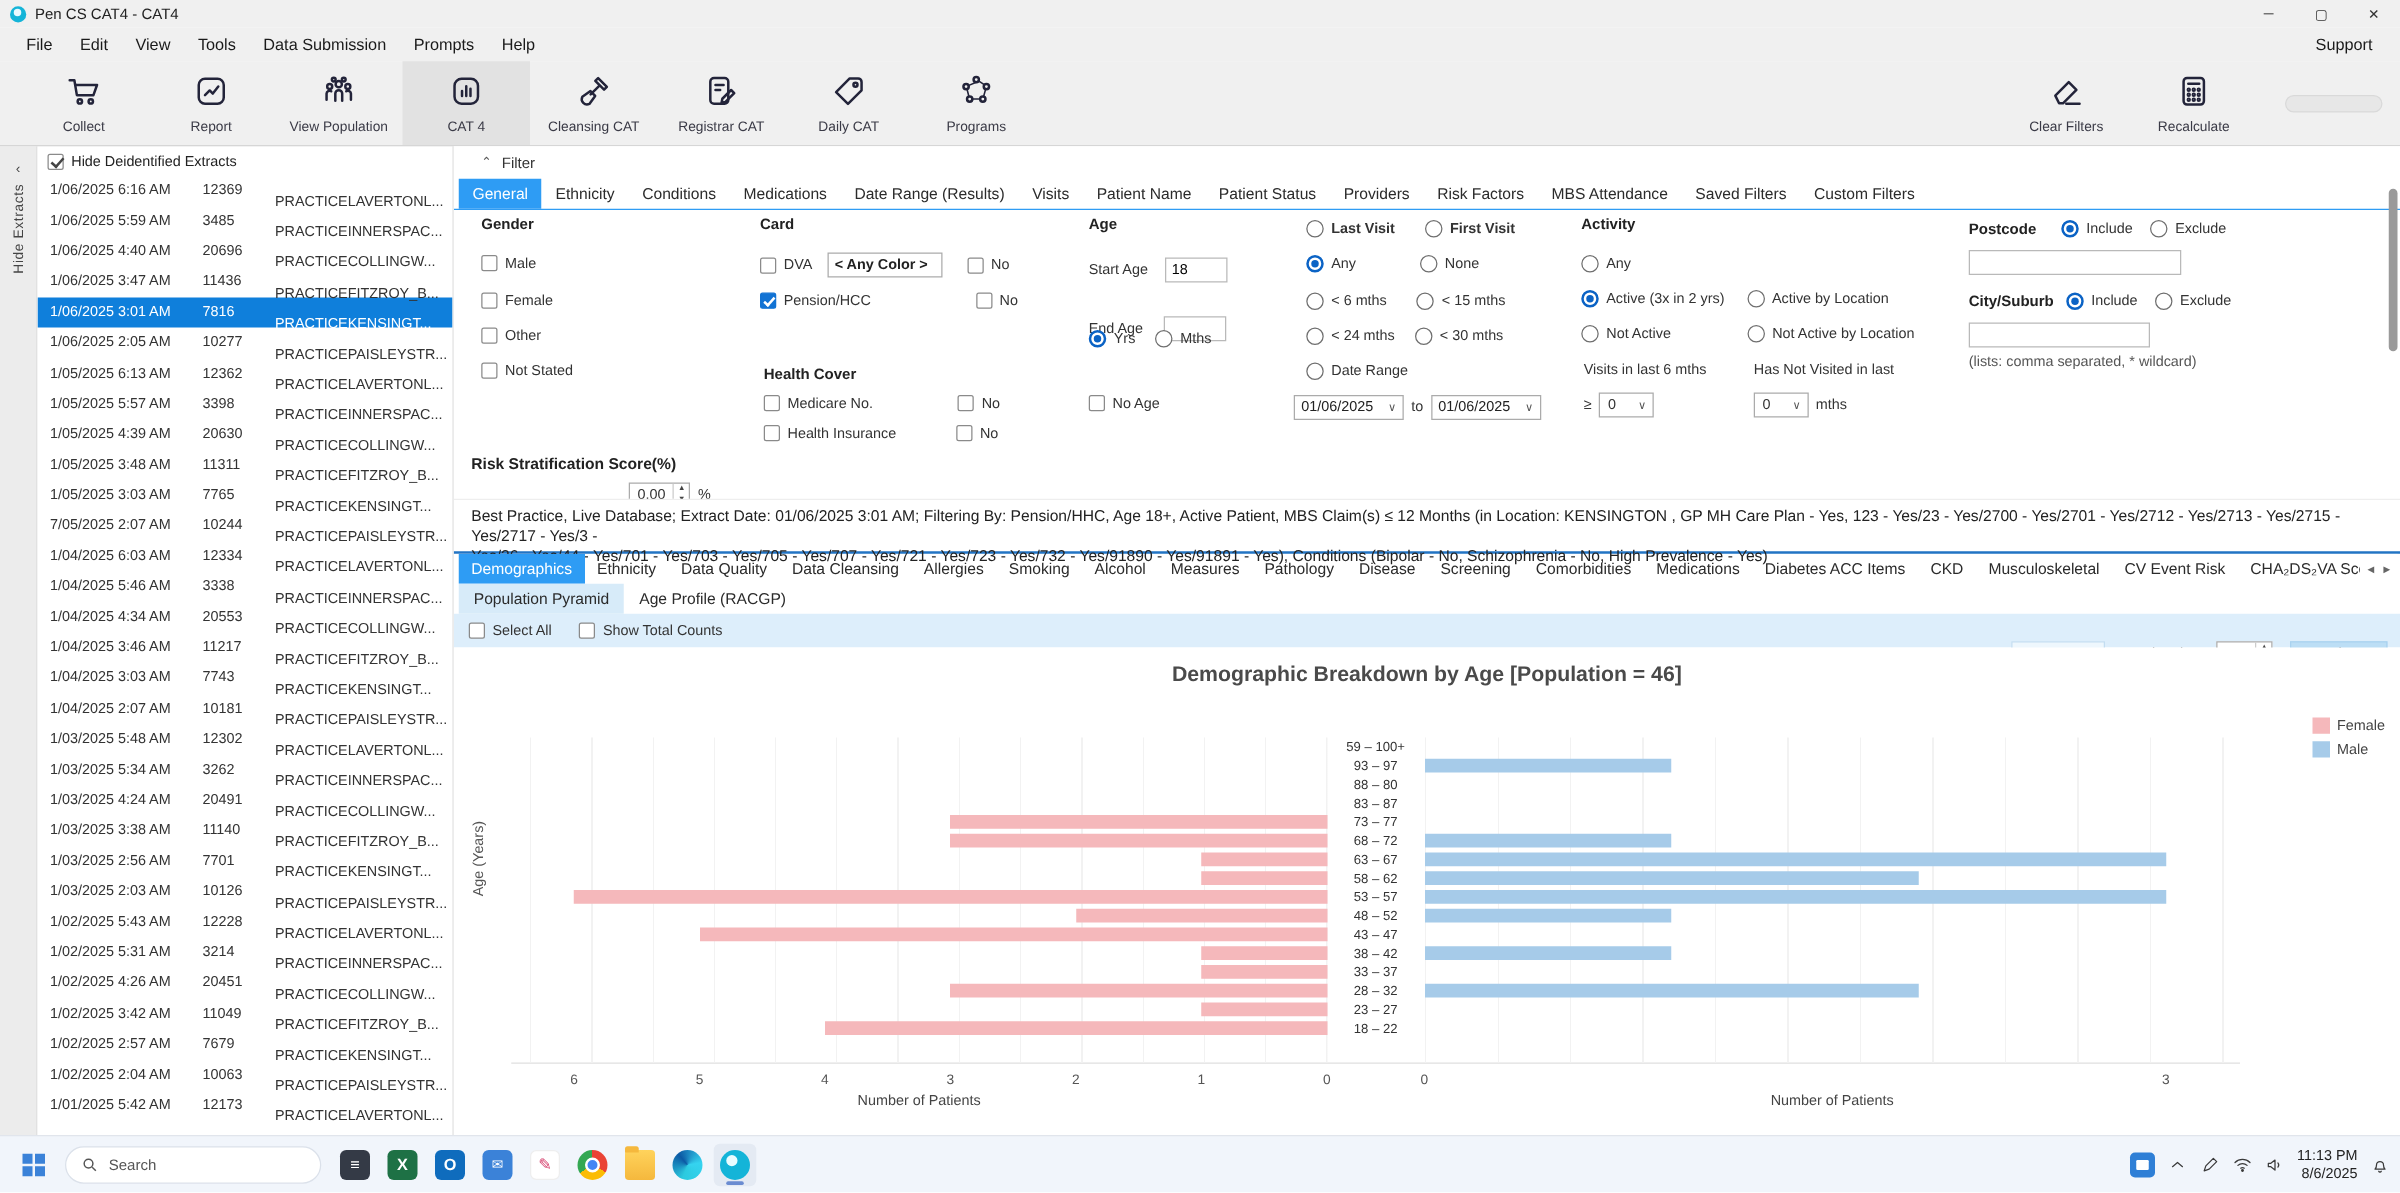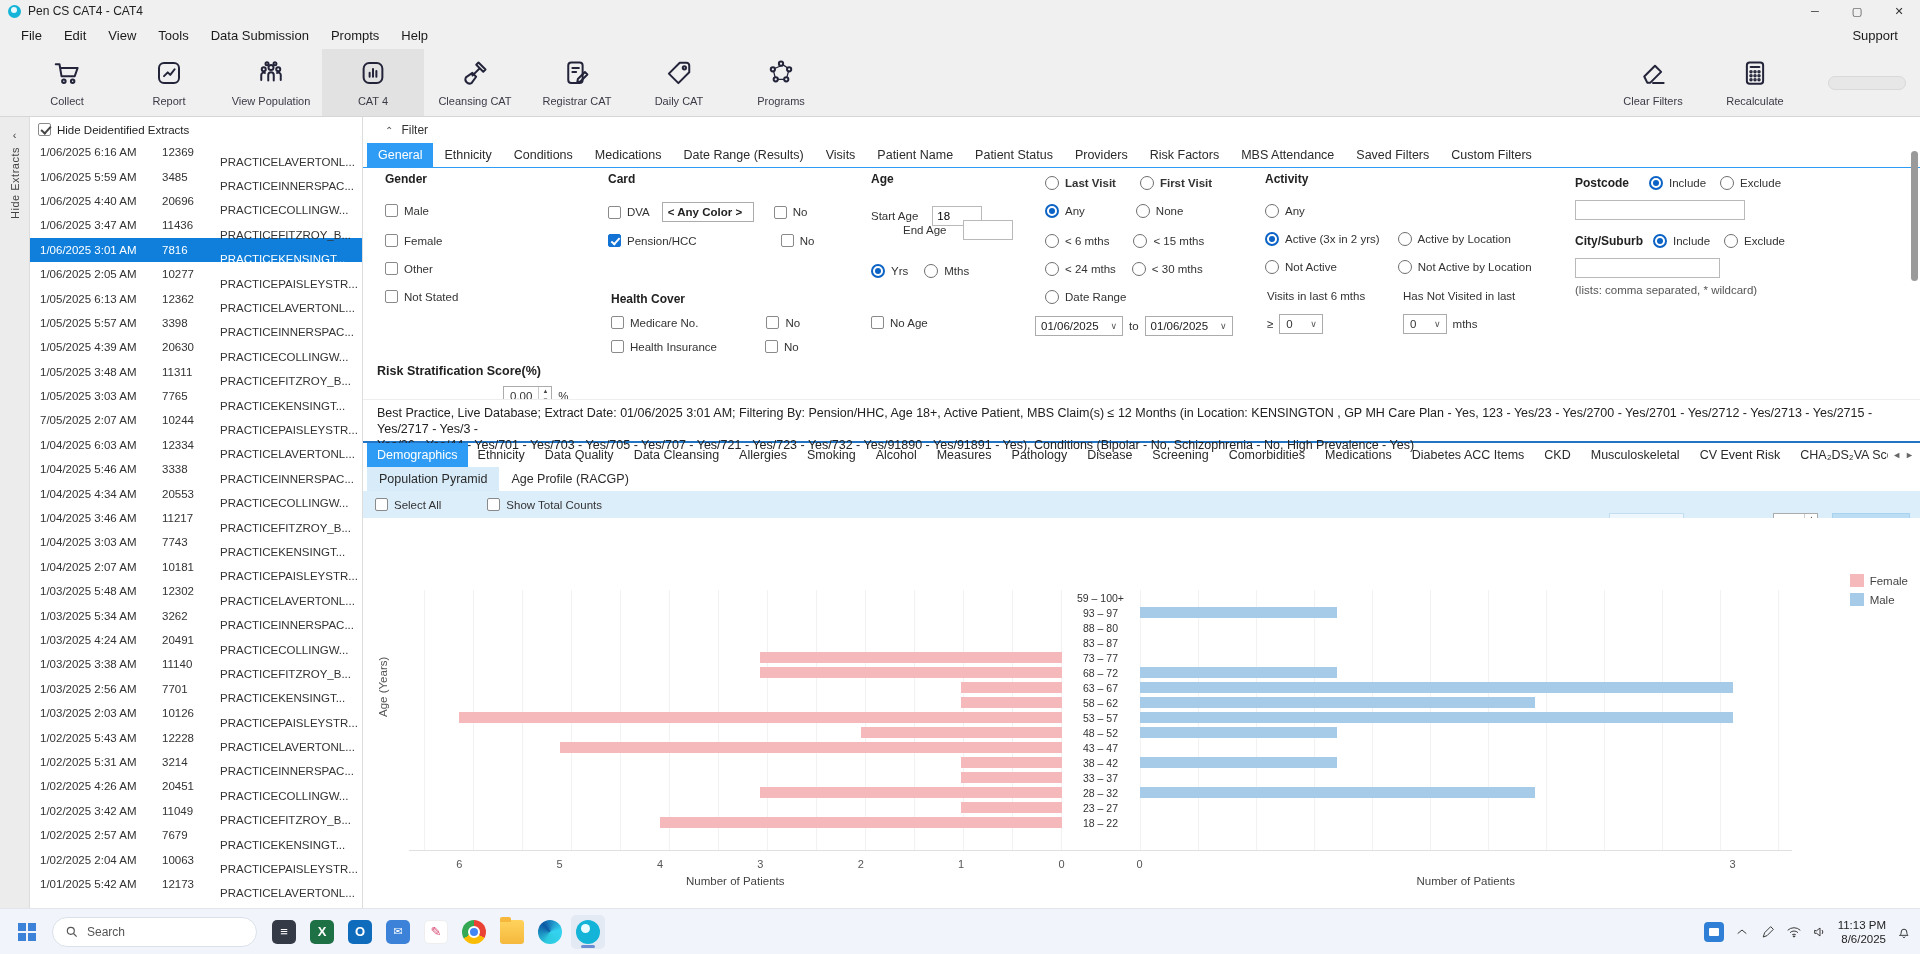--- a/index.html
+++ b/index.html
@@ -71,21 +71,21 @@
   
   #report-tabs { height:24px; display:flex; align-items:stretch; position:relative; overflow:hidden; padding-left:4px; }
   .rtab { font-size:12.5px; color:#2b2b2b; display:flex; align-items:center; padding:0 10px; white-space:nowrap; }
   .rtab.active { background:#2e9cf4; color:#fff; }
   #rtab-arrows { position:absolute; right:2px; top:0; height:100%; display:flex; align-items:center; gap:4px; font-size:9px; color:#666; background:#fff; padding:0 4px; }
   #sub-tabs { height:24px; display:flex; padding-left:4px; }
   .stab { font-size:12.5px; color:#2b2b2b; display:flex; align-items:center; padding:0 12px; }
   .stab.active { background:#d7ebf9; }
 
   
-  #controls-bar { height:27px; background:#ddeefb; display:flex; align-items:center; padding:0 12px; font-size:11.5px; color:#333; position:relative;gap:24px; }
+  #controls-bar { height:27px; background:#ddeefb; display:flex; align-items:center; padding:0 12px; font-size:11.5px; color:#333; position:relative; }
   #controls-bar .grp { display:flex; align-items:center; gap:6px; margin-right:22px; }
   #controls-right { position:absolute; right:10px; display:flex; align-items:center; gap:14px;margin-top:37px; }
   .btn { border:1px solid #c3ddf1; background:#eef7fd; padding:3px 20px; font-size:11.5px; color:#333; }
   .btn.print { background:#bcdef5; border-color:#a9d2ef; padding:3px 26px; }
 
   
   #chart { position:relative; height:382px; background:#fff; }
   #chart-title { text-align:center; font-size:17px; font-weight:bold; color:#4a4a4a; padding-top:12px; }
   #chart-subtitle { text-align:center; font-size:14px; font-weight:bold; color:#555; padding-top:6px; }
   #legend { position:absolute; right:12px; top:56px; display:flex; flex-direction:column; gap:6px; }
@@ -505,21 +505,21 @@
             <span>Health Insurance</span>
           <span class="cb" style="margin-left:42px;"></span>
             <span>No</span>
         </div>
 
         <div class="frow fhead" style="left:508px; top:4px;">Age</div>
         <div class="frow" style="left:508px; top:38px;">
             <span>Start Age</span>
             <input class="txt" style="width: 50px; margin-left: 8px;" value="18">
           </div>
-        <div class="frow" style="left:508px; top:52px;margin-left:32px;">
+        <div class="frow" style="left:508px; top:85px;">
             <span>End Age</span>
             <input class="txt" style="width: 50px; margin-left: 11px;" value="">
           </div>
         <div class="frow" style="left:508px; top:96px;">
           <span class="radio sel"></span>
             <span>Yrs</span>
           <span class="radio" style="margin-left:10px;"></span>
             <span>Mths</span>
         </div>
         <div class="frow" style="left:508px; top:148px;">
@@ -684,20 +684,21 @@
         <span>Age bracket</span>
         <span class="spin" style="background:#fff;">
             <span class="v">5</span>
             <span class="arrows">▲<br>▼</span>
           </span>
         <button class="btn print">Print</button>
       </div>
     </div>
 
     <div id="chart">
+      <div id="chart-title">Demographic Breakdown by Age [Population = 46]</div>
       <div id="legend">
           <div class="leg-row">
             <span class="leg-sw" style="background: rgb(245, 184, 187);"></span>
             <span>Female</span>
           </div>
           <div class="leg-row">
             <span class="leg-sw" style="background: rgb(166, 203, 233);"></span>
             <span>Male</span>
           </div>
         </div>

